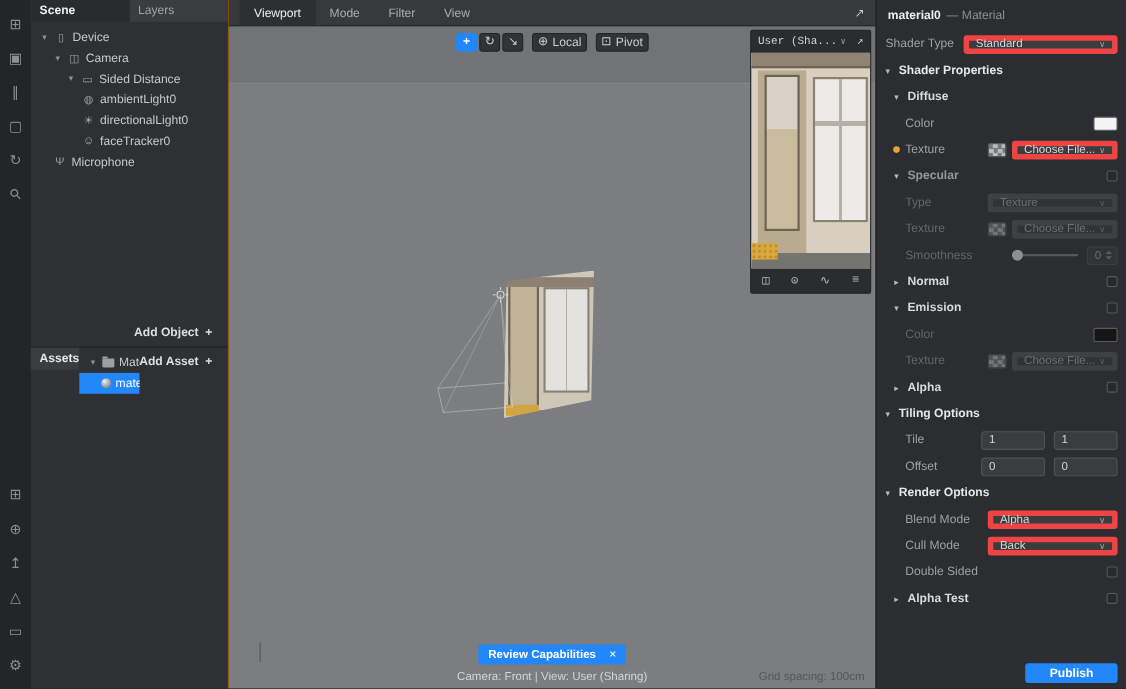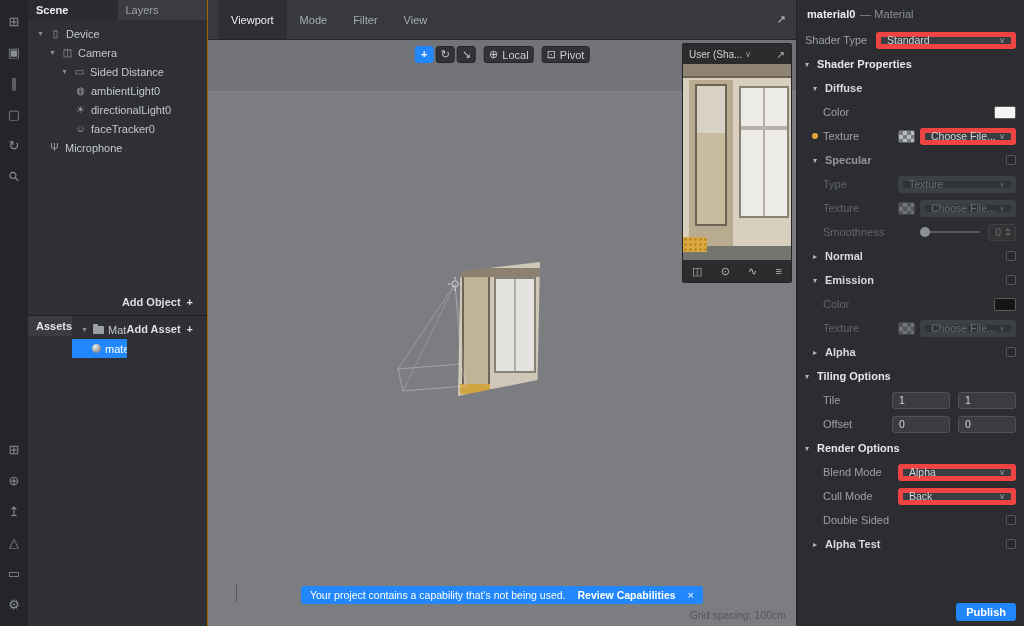--- a/index.html
+++ b/index.html
@@ -40,21 +40,21 @@
   .assets-section { flex:1; display:flex; flex-direction:row; background:#2e3033; border-top:1px solid #1e2023; min-height:0; }
   .panel-header { height:20px; background:#3a3c3f; display:flex; align-items:center; padding-left:8px;
                   font-size:11px; font-weight:bold; color:#e5e7e9; flex:none; }
   .folder { width:11px; height:8px; background:#9da0a3; border-radius:1px; position:relative; flex:none; }
   .folder::before { content:""; position:absolute; top:-2px; left:0; width:5px; height:2px; background:#9da0a3; border-radius:1px 1px 0 0; }
   .sphere { width:9px; height:9px; border-radius:50%; flex:none;
             background:radial-gradient(circle at 35% 30%, #efefef, #9a9da0 60%, #696c6f); }
 
   
   .viewport { flex:1; display:flex; flex-direction:column; min-width:0; }
-  .vp-tabbar { height:40px; background:#37393c; border-bottom:1px solid #232528; display:flex; align-items:center; padding:0 10px; flex:none; }
+  .vp-tabbar { height:24px; background:#37393c; border-bottom:1px solid #232528; display:flex; align-items:center; padding:0 10px; flex:none; }
   .vp-tab { padding:0 13px; height:100%; display:flex; align-items:center; font-size:11px; color:#a9adb0; }
   .vp-tab.active { background:#2d2f32; color:#eceeef; }
   .vp-ext { margin-left:auto; color:#c4c7c9; font-size:11px; }
   .canvas { flex:1; position:relative; overflow:hidden; background:linear-gradient(#717376 0, #717376 51px, #7b7d80 52px); }
   .canvas::before { content:""; position:absolute; top:51px; left:0; right:0; height:1px; background:rgba(255,255,255,.10); }
 
   .float-tools { position:absolute; top:6px; left:50%; transform:translateX(-50%); display:flex; gap:8px; align-items:center; }
   .tgroup { display:flex; gap:2px; }
   .tbtn { height:17px; min-width:19px; padding:0 4px; background:#313336; border:1px solid #222426; border-radius:3px;
           display:flex; align-items:center; justify-content:center; gap:4px; color:#cbced0; font-size:11px; }
@@ -67,21 +67,21 @@
            clip-path:polygon(3% 7%, 100% 0, 97% 88%, 0 100%); background:#d3cbbc; }
   .pl-beam { position:absolute; top:6px; left:0; right:0; height:9px; background:#8e8170; }
   .pl-door { position:absolute; top:15px; left:4px; width:28px; bottom:8px; background:#c4b69a;
              border-left:2px solid #6c6354; border-right:2px solid #6c6354; }
   .pl-window { position:absolute; top:15px; left:36px; width:42px; height:96px; background:#e9e7e2; border:2px solid #8a8274;
                background-image:linear-gradient(to right, transparent 48%, #b5b1a8 48%, #b5b1a8 52%, transparent 52%); }
   .pl-tactile { position:absolute; bottom:2px; left:2px; width:30px; height:10px; background:#d5a73f; }
   .pl-ground { position:absolute; bottom:0; left:32px; right:0; height:7px; background:#7c7c76; }
 
   
-  .campreview { position:absolute; top:3px; right:4px; width:110px; background:#2a2c2e; border:1px solid #222426; border-radius:2px; }
+  .campreview { position:absolute; top:3px; right:4px; width:110px; background:#2a2c2e; border:1px solid #222426; border-radius:2px;font-family:Liberation Mono, monospace; }
   .cam-header { height:20px; display:flex; align-items:center; gap:3px; padding:0 6px; font-size:10px; color:#d0d3d5; }
   .cam-caret { font-size:8px; color:#9da0a3; }
   .cam-ext { margin-left:auto; font-size:10px; color:#c4c7c9; }
   .cam-img { height:196px; position:relative; background:#d8cfbf; overflow:hidden; }
   .ci-beam { position:absolute; top:0; left:0; right:0; height:14px; background:#8f8374; border-bottom:2px solid #6e6354; }
   .ci-doorframe { position:absolute; left:6px; top:16px; width:44px; bottom:14px; background:#b9ab90; }
   .ci-door { position:absolute; left:12px; top:20px; width:32px; height:142px; background:#c9bb9e;
              border:2px solid #6c6354; background-image:linear-gradient(#d8d2c6 0 34%, transparent 34%); }
   .ci-window { position:absolute; left:56px; top:22px; width:50px; height:132px; background:#edebe7; border:2px solid #8a8274;
                background-image:
@@ -142,21 +142,21 @@
   .tri-down { width:0; height:0; border-left:3px solid transparent; border-right:3px solid transparent; border-top:3px solid #9a9da0; }
   .dim .stepperbox { background:#313335; border-color:#3e4144; color:#6b6e71; }
   .dim .tri-up { border-bottom-color:#5c5f62; } .dim .tri-down { border-top-color:#5c5f62; }
   .slider { position:relative; height:2px; border-radius:1px; background:#55585b; }
   .slider .thumb { position:absolute; top:-4px; width:10px; height:10px; border-radius:50%; background:#8d9093; }
   .slider.gray { width:58px; margin-right:8px; } .slider.gray .thumb { left:-2px; }
   .slider.blue { width:74px; margin-right:8px; background:#2287fb; } .slider.blue .thumb { right:-3px; background:#2287fb; }
   .dot { width:6px; height:6px; border-radius:50%; background:#e8a33d; margin:0 5px 0 -11px; flex:none; }
   .publish-row { margin-top:auto; height:28px; display:flex; align-items:center; justify-content:flex-end; padding:0 8px; }
   .publish-btn { background:#2287fb; color:#fff; font-size:11px; font-weight:bold; border:none; border-radius:3px;
-                 padding:3px 10px; font-family:inherit; }
+                 padding:3px 22px; font-family:inherit; }
 </style>
 </head>
 <body>
 
 <div class="stage">
 
 
   <div class="app">
 
     <div class="iconstrip">
@@ -314,26 +314,26 @@
           </div>
           <div class="cam-footer">
             <span>◫</span>
             <span>⊙</span>
             <span>∿</span>
             <span>≡</span>
           </div>
         </div>
 
         <div class="notification">
-          <span>Your project contains a capability that's not being used.</span>
           <span class="notif-action">Review Capabilities</span>
           <span class="notif-close">×</span>
         </div>
 
         <div class="axis-tick"></div>
+        <div class="status-center">Camera: Front | View: User (Sharing)</div>
         <div class="status-right">Grid spacing: 100cm</div>
       </div>
     </div>
 
     <div class="inspector">
       <div class="insp-header">
         <span class="insp-title">material0</span>
         <span class="insp-suffix">— Material</span>
       </div>
 

